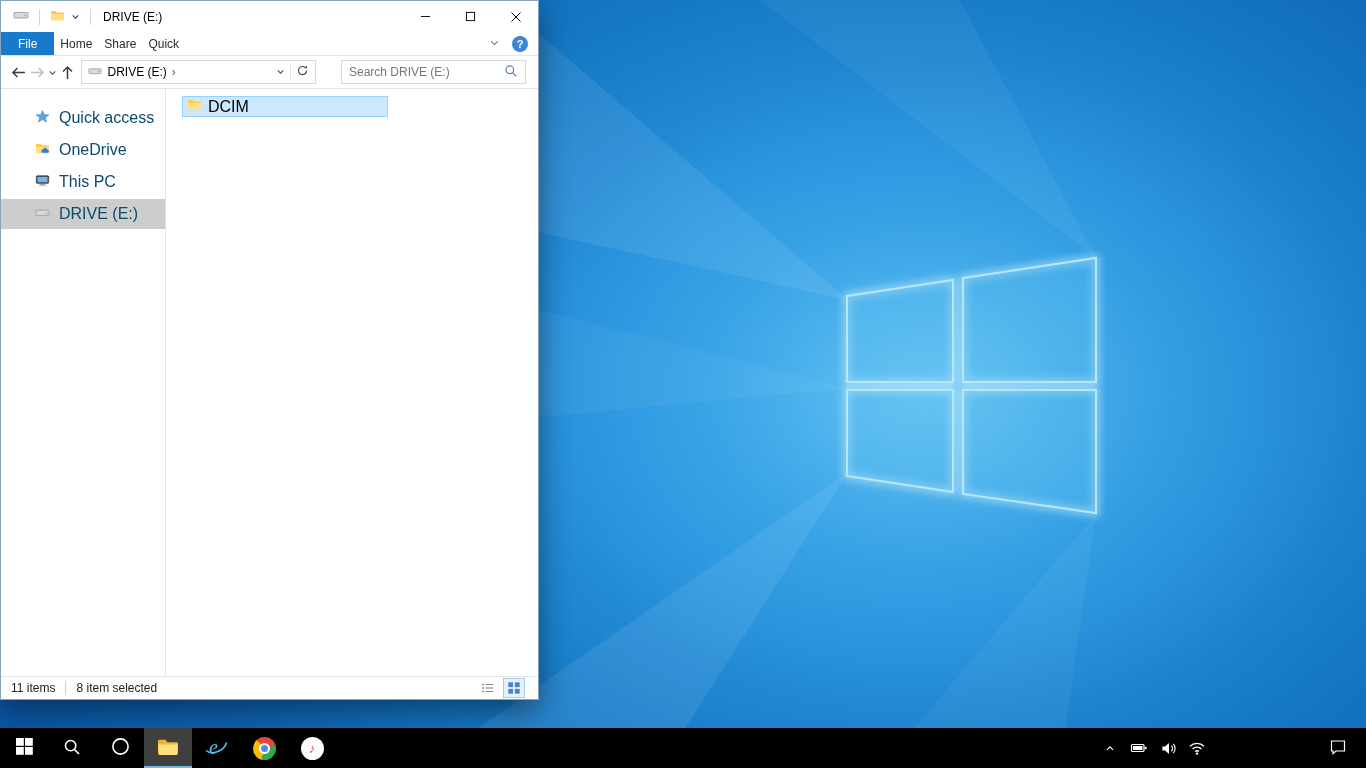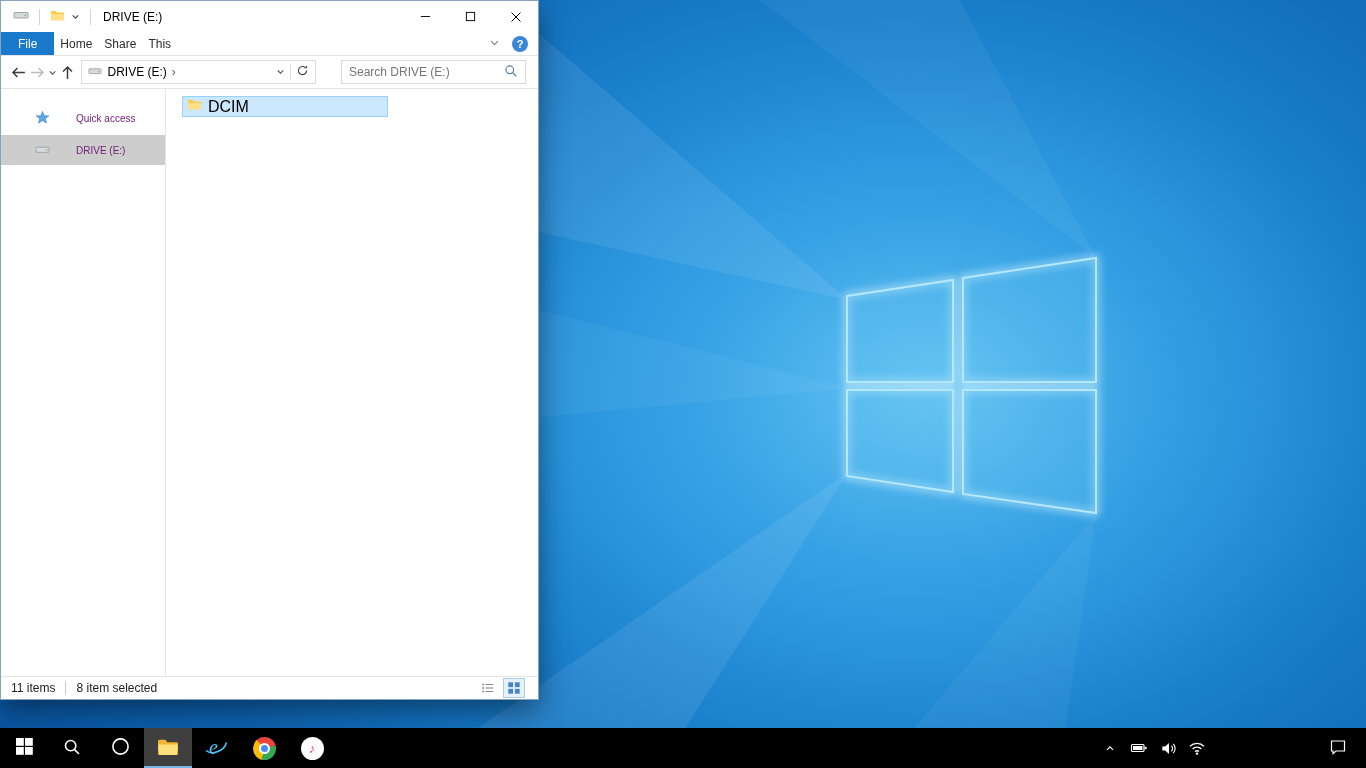--- a/index.html
+++ b/index.html
@@ -46,22 +46,22 @@
   .addr-spacer { flex:1; }
   .addr-div { width:1px; height:16px; background:#e2e2e2; }
   .searchbox { flex:1; height:24px; border:1px solid #d9d9d9; margin-left:25px; margin-right:4px;
     display:flex; align-items:center; padding:0 7px; background:#fff; }
   .searchbox input { border:none; outline:none; flex:1; font-family:"Liberation Sans",sans-serif;
     font-size:12px; color:#555; background:transparent; }
   .searchbox input::placeholder { color:#767676; opacity:1; }
 
   .body { flex:1; display:flex; min-height:0; }
   .sidebar { width:165px; flex:0 0 165px; border-right:1px solid #e6e6e6; padding-top:14px; background:#fff; }
-  .sideitem { height:30px; margin-bottom:2px; display:flex; align-items:center; gap:26px;
-    padding-left:34px; font-size:10px; color:#701a75; }
+  .sideitem { height:30px; margin-bottom:2px; display:flex; align-items:center; gap:9px;
+    padding-left:34px; font-size:16px; color:#0c4a6e; }
   .sideitem.selected { background:#cdcdcd; }
 
   .content { flex:1; background:#fff; padding:7px 0 0 16px; }
   .file-item { width:206px; height:21px; display:flex; align-items:center; gap:6px; padding:0 4px;
     font-size:16px; color:#000; }
   .file-item.selected { background:#cce8ff; border:1px solid #99d1ff; }
 
   .statusbar { height:23px; flex:0 0 23px; border-top:1px solid #e4e4e4; display:flex; align-items:center;
     padding:0 10px; gap:10px; font-size:12px; color:#222; background:#fff; }
   .status-div { width:1px; height:14px; background:#d0d0d0; }
@@ -175,21 +175,21 @@
       <div class="tab file">
           <span>File</span>
         </div>
       <div class="tab">
           <span>Home</span>
         </div>
       <div class="tab">
           <span>Share</span>
         </div>
       <div class="tab">
-          <span>This</span>
+          <span>Quick</span>
         </div>
       <div class="ribbon-right">
         <span>
           <svg width="11" height="11" viewBox="0 0 16 16">
               <path d="M3 6 l5 5 5-5" fill="none" stroke="#777" stroke-width="1.6"></path>
             </svg>
         </span>
         <span class="help-circle">
             <span>?</span>
           </span>
@@ -255,20 +255,41 @@
 
     <div class="body">
       <div class="sidebar">
         <div class="sideitem">
           <span>
             <svg width="15" height="15" viewBox="0 0 16 16">
                 <polygon points="8,1.5 9.9,6 14.8,6.2 11,9.3 12.3,14 8,11.3 3.7,14 5,9.3 1.2,6.2 6.1,6" fill="#5aa7e2" stroke="#3c82bd" stroke-width="0.6"></polygon>
               </svg>
           </span>
           <span>Quick access</span>
+        </div>
+        <div class="sideitem">
+          <span>
+            <svg width="15" height="15" viewBox="0 0 16 16">
+                <path d="M1 4.2 q0-1 1-1 h4 l1.4 1.6 H14 q1 0 1 1 V12 q0 1-1 1 H2 q-1 0-1-1 z" fill="#ffca45"></path>
+                <path d="M1 6.4 h14 V12 q0 1-1 1 H2 q-1 0-1-1 z" fill="#ffe08a"></path>
+                <path d="M8.6 12.6 h4.6 a1.6 1.6 0 0 0 .2-3.2 2.5 2.5 0 0 0-4.7-.7 1.9 1.9 0 0 0-.1 3.9 z" fill="#2f7fd4"></path>
+              </svg>
+          </span>
+          <span>OneDrive</span>
+        </div>
+        <div class="sideitem">
+          <span>
+            <svg width="15" height="15" viewBox="0 0 16 16">
+                <rect x="1.5" y="3" width="13" height="8" rx="0.8" fill="#33465a" stroke="#202c38" stroke-width="0.7"></rect>
+                <rect x="2.6" y="4.1" width="10.8" height="5.8" fill="#7ab4dd"></rect>
+                <rect x="5" y="11.8" width="6" height="1.3" fill="#9aa4ad"></rect>
+                <rect x="3.6" y="13.1" width="8.8" height="1" fill="#b9c1c8"></rect>
+              </svg>
+          </span>
+          <span>This PC</span>
         </div>
         <div class="sideitem selected">
           <span>
             <svg width="15" height="15" viewBox="0 0 16 16">
                 <rect x="1" y="5.5" width="14" height="5.5" rx="0.8" fill="#d8dbde" stroke="#8f959b" stroke-width="0.8"></rect>
                 <circle cx="12.3" cy="8.3" r="0.9" fill="#86c443"></circle>
               </svg>
           </span>
           <span>DRIVE (E:)</span>
         </div>

